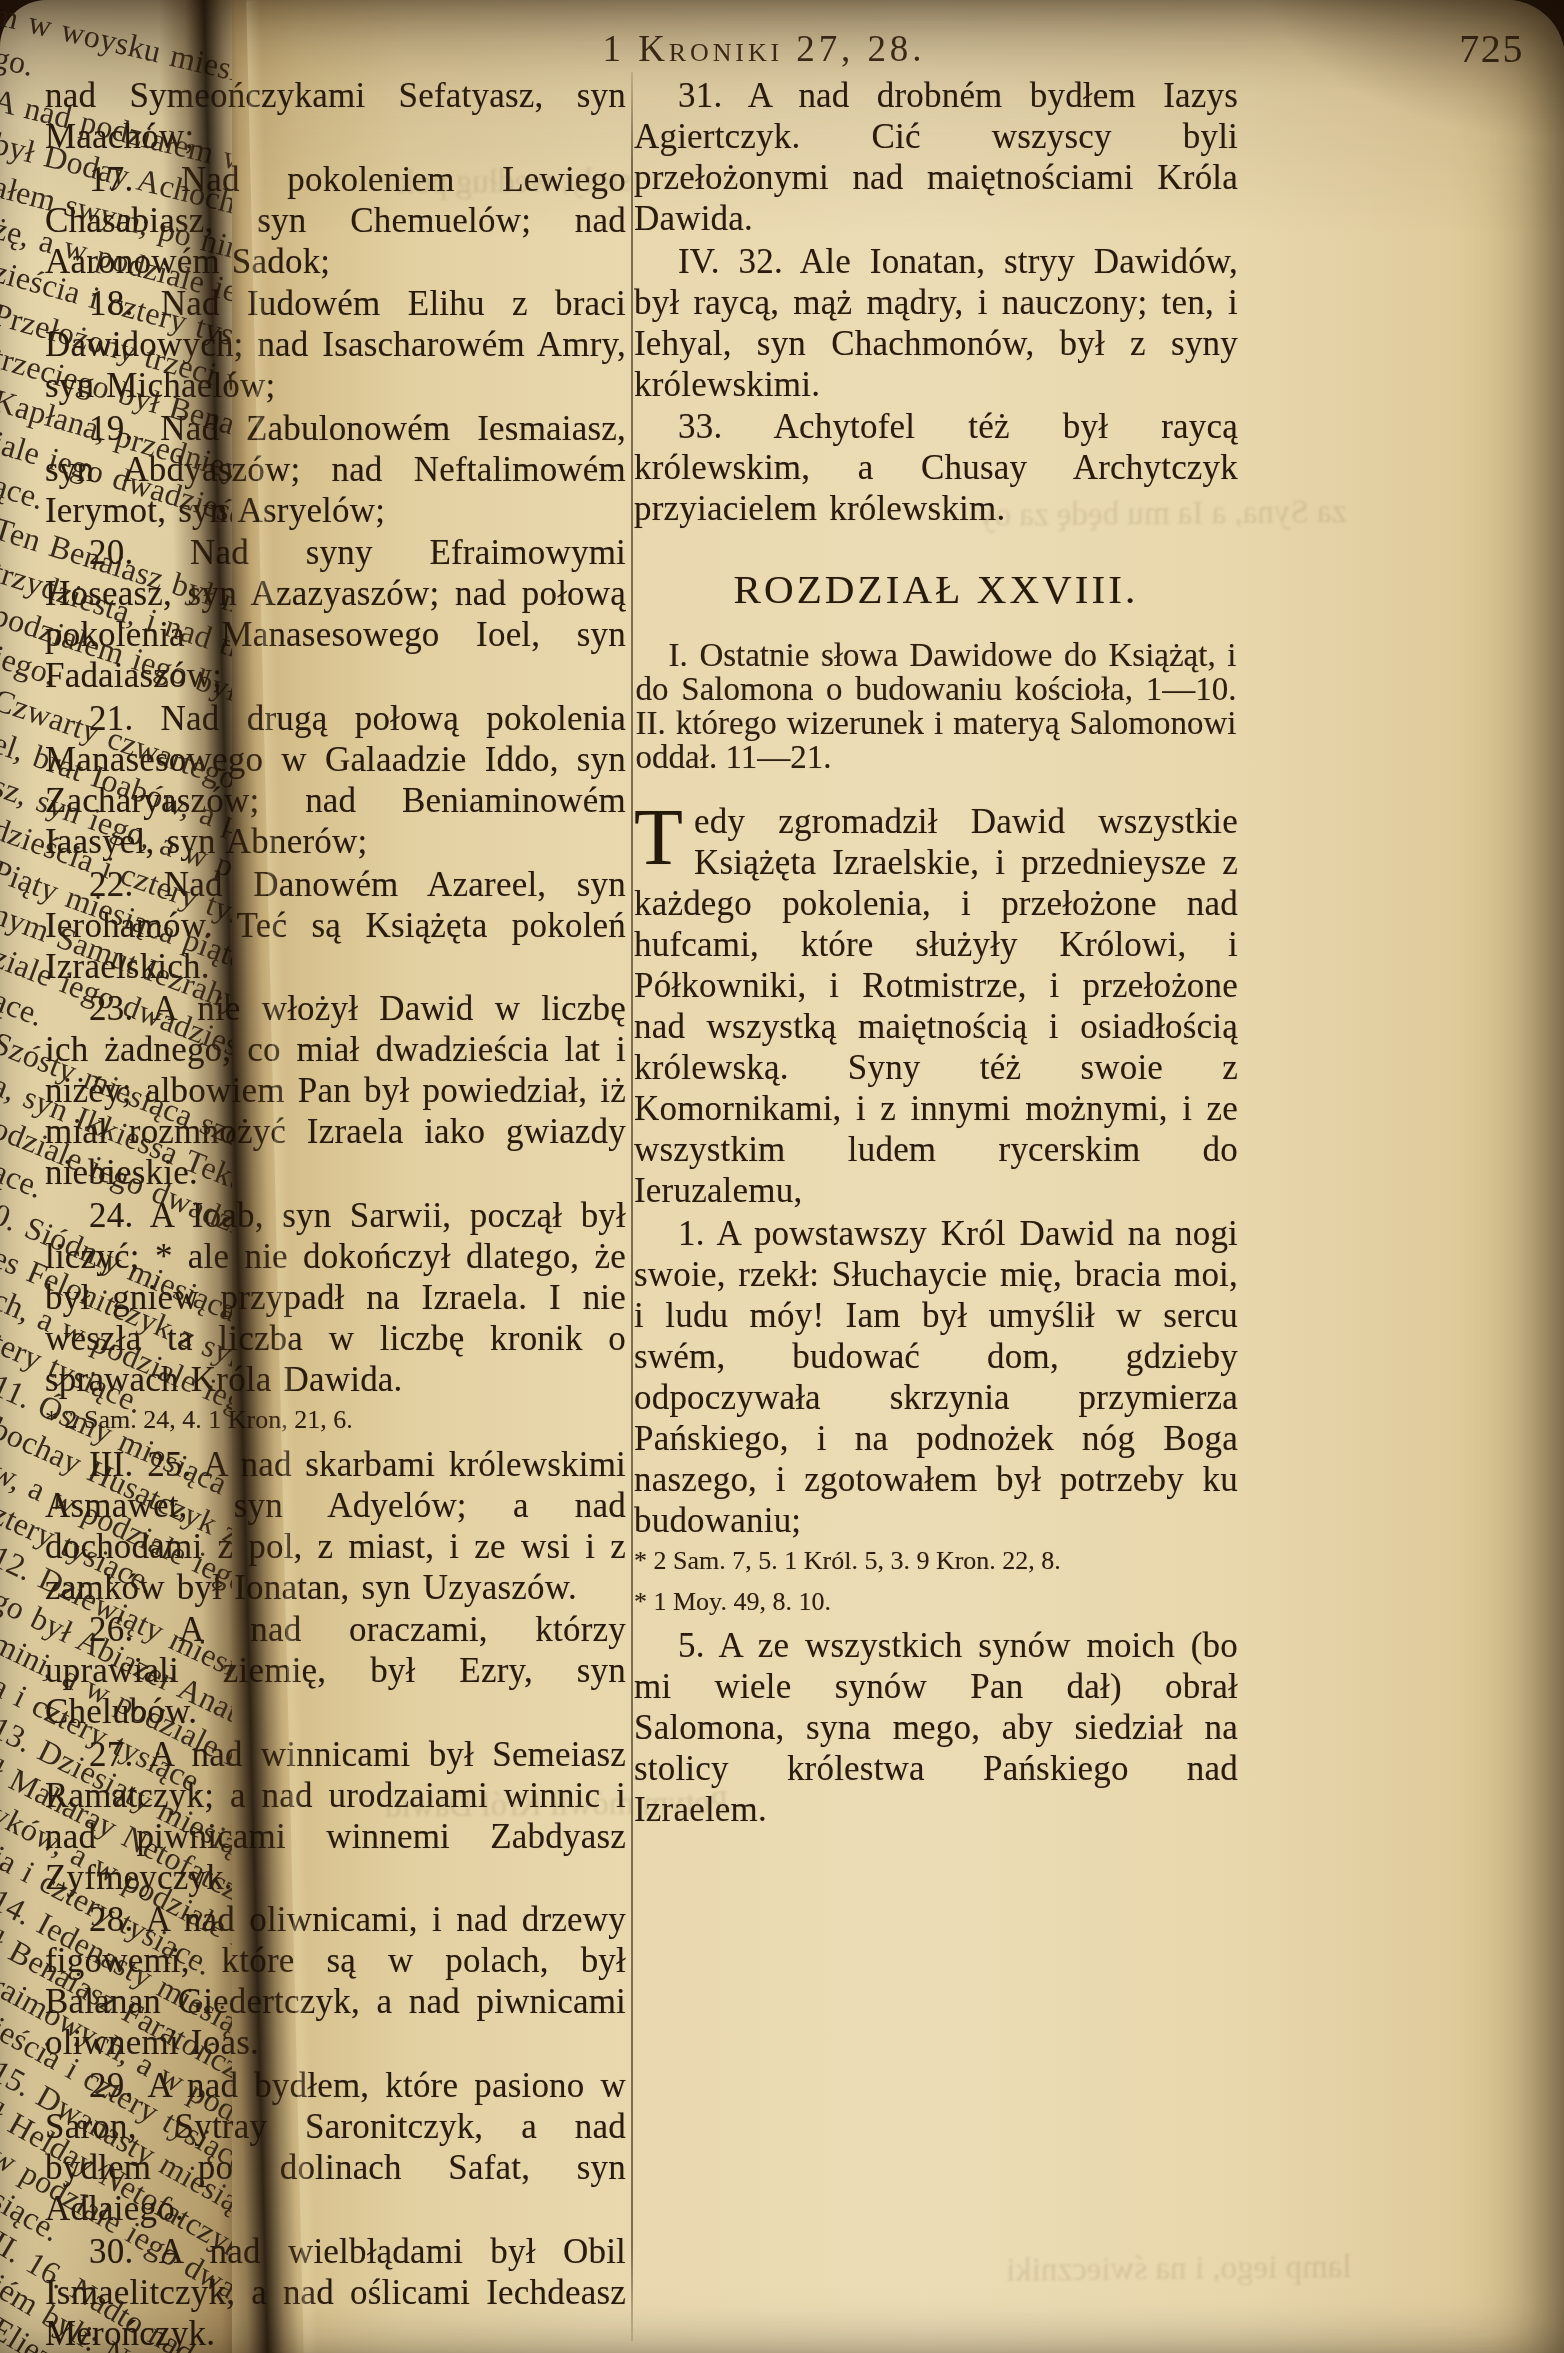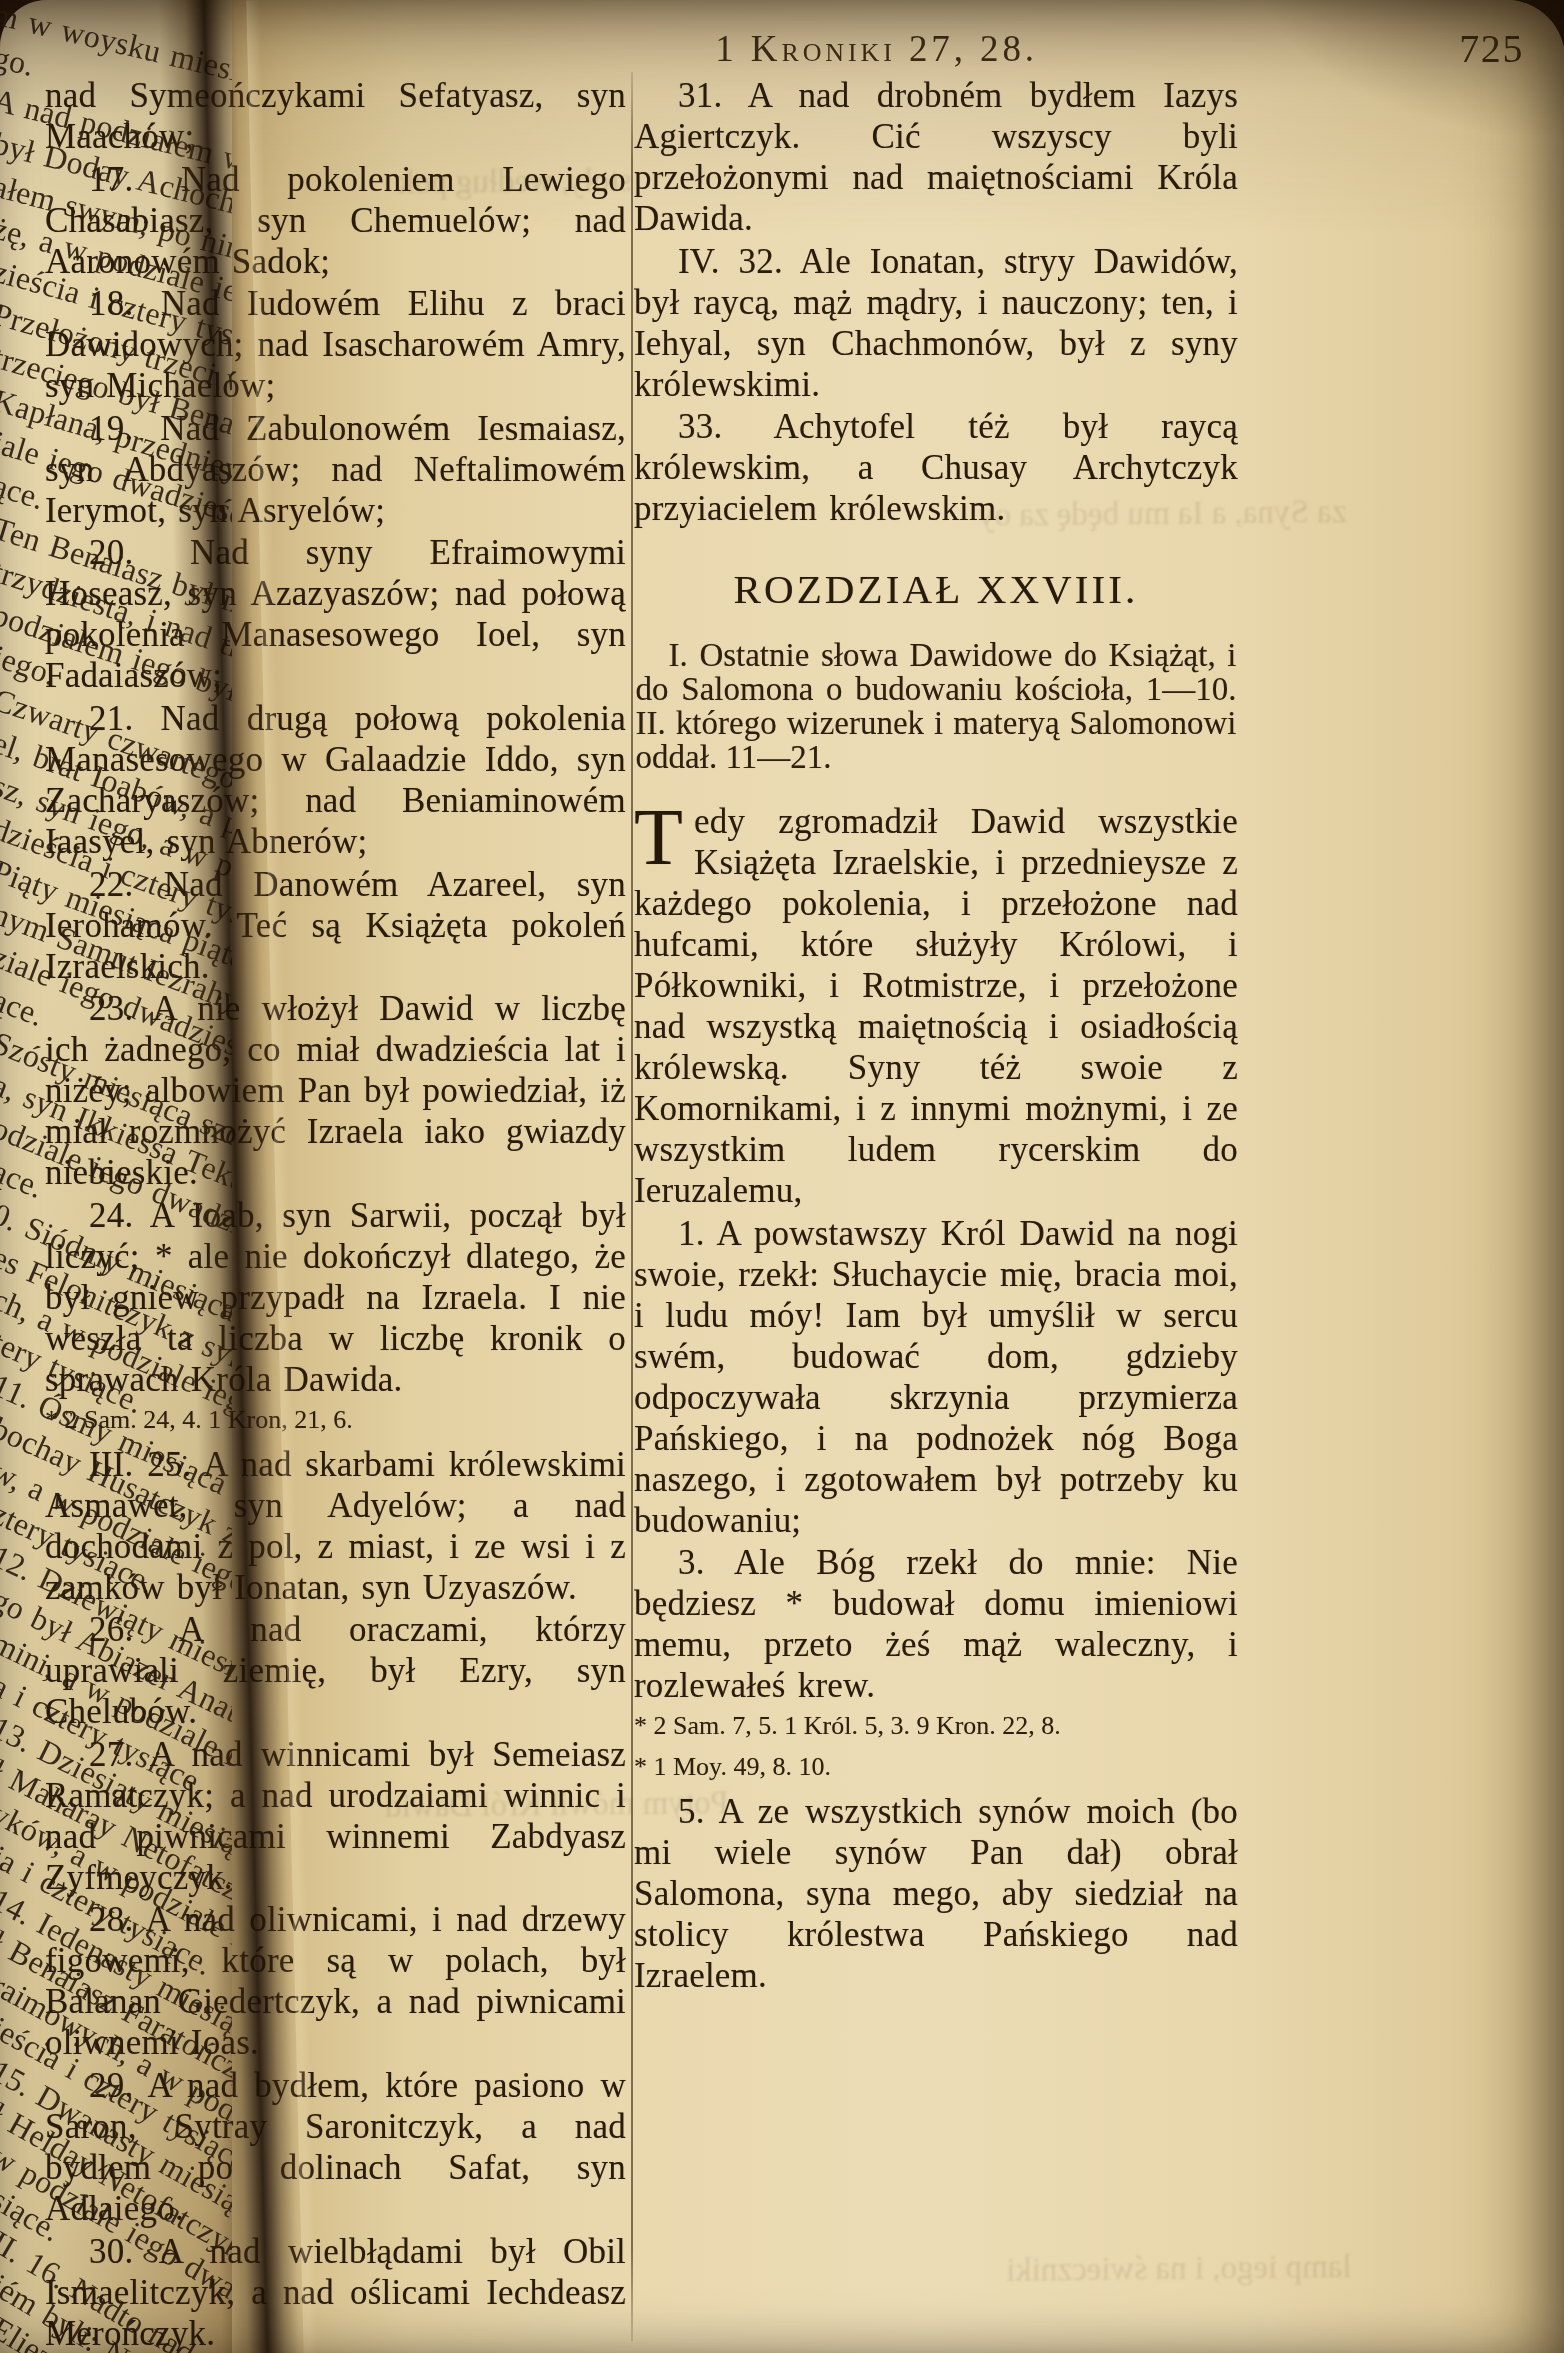--- a/index.html
+++ b/index.html
@@ -57,21 +57,21 @@
     border-top-right-radius:59px;
   }
   .main-page::before{ 
     content:"";position:absolute;inset:0;border-top-right-radius:59px;pointer-events:none;
     background:
       radial-gradient(ellipse 329px 188px at 101% -2%,rgba(32,19,7,.60) 0%,rgba(32,19,7,.25) 55%,rgba(32,19,7,0) 100%),
       linear-gradient(to bottom,rgba(86,60,26,.34) 0%,rgba(86,60,26,.10) 4%,rgba(0,0,0,0) 10%);
   }
 
   .header-title{
-    position:absolute;left:258px;top:27px;width:548px;text-align:right;
+    position:absolute;left:258px;top:27px;width:548px;text-align:center;
     font-size:37px;letter-spacing:3.9px;color:#3c2b17;
     font-variant-caps:small-caps;
   }
   .page-number{
     position:absolute;right:41px;top:25px;
     font-size:40px;letter-spacing:1.6px;color:#352513;
   }
 
   .column{position:absolute;top:75px;height:2276px;overflow:hidden;color:#291c0d;}
   .col-left{left:45px;width:581px;}
@@ -218,21 +218,20 @@
     </div>
   <div class="divider"></div>
   <div class="column col-right">
       <p class="para">31. A nad drobném bydłem Iazys Agiertczyk. Cić wszyscy byli przełożonymi nad maiętnościami Króla Dawida.</p>
       <p class="para">IV. 32. Ale Ionatan, stryy Dawidów, był raycą, mąż mądry, i nauczony; ten, i Iehyal, syn Chachmonów, był z syny królewskimi.</p>
       <p class="para">33. Achytofel téż był raycą królewskim, a Chusay Archytczyk przyiacielem królewskim.</p>
       <p class="chapter-heading">ROZDZIAŁ XXVIII.</p>
       <p class="chapter-summary">I. Ostatnie słowa Dawidowe do Książąt, i do Salomona o budowaniu kościoła, 1—10. II. którego wizerunek i materyą Salomonowi oddał. 11—21.</p>
       <p class="para dropcap-para"><span class="dropcap">T</span>edy zgromadził Dawid wszystkie Książęta Izraelskie, i przednieysze z każdego pokolenia, i przełożone nad hufcami, które służyły Królowi, i Półkowniki, i Rotmistrze, i przełożone nad wszystką maiętnością i osiadłością królewską. Syny téż swoie z Komornikami, i z innymi możnymi, i ze wszystkim ludem rycerskim do Ieruzalemu,</p>
       <p class="para">1. A powstawszy Król Dawid na nogi swoie, rzekł: Słuchaycie mię, bracia moi, i ludu móy! Iam był umyślił w sercu swém, budować dom, gdzieby odpoczywała skrzynia przymierza Pańskiego, i na podnożek nóg Boga naszego, i zgotowałem był potrzeby ku budowaniu;</p>
-      <p class="para">3. Ale Bóg rzekł do mnie: Nie będziesz * budował domu imieniowi memu, przeto żeś mąż waleczny, i rozlewałeś krew.</p>
       <p class="footnote">* 2 Sam. 7, 5. 1 Król. 5, 3. 9 Kron. 22, 8.</p>
       <p class="footnote">* 1 Moy. 49, 8. 10.</p>
       <p class="para">5. A ze wszystkich synów moich (bo mi wiele synów Pan dał) obrał Salomona, syna mego, aby siedział na stolicy królestwa Pańskiego nad Izraelem.</p>
     </div>
 
   <div class="gutter"></div>
   <div class="curl-highlight"></div>
 
   <span class="ghost g1">stoły, według pok</span>
   <span class="ghost g2">za Syna, a Ia mu będę za oy</span>

